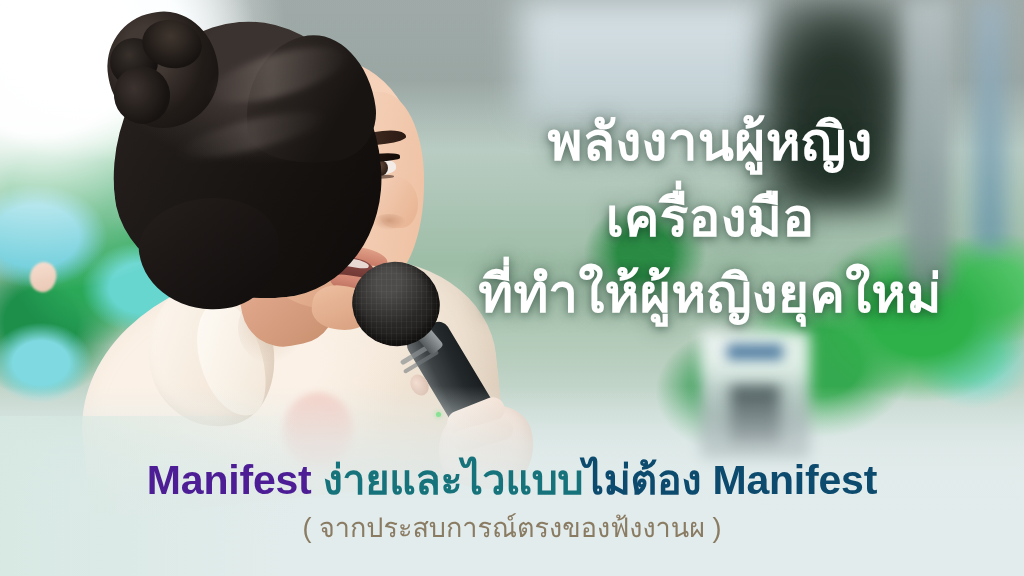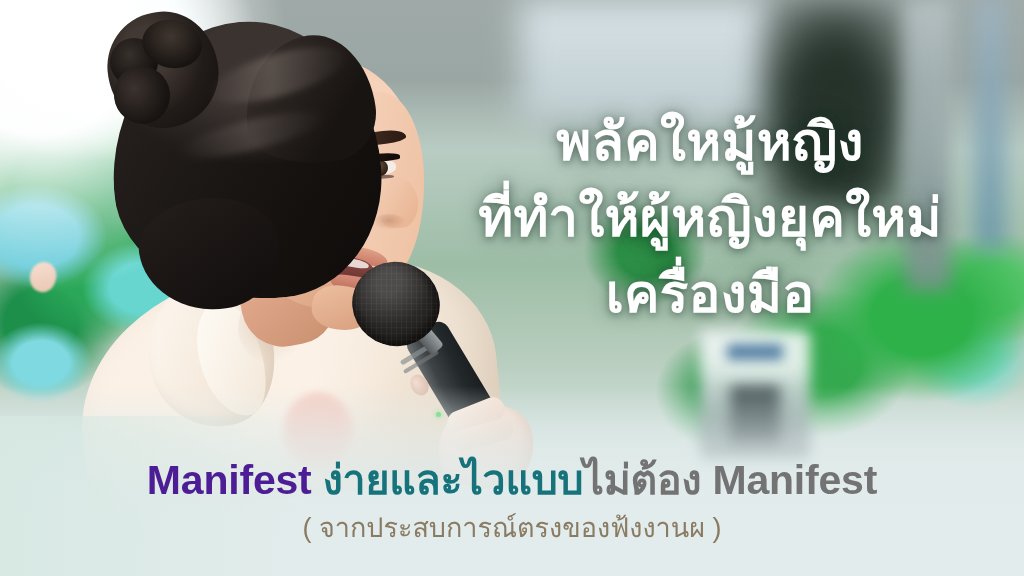--- a/index.html
+++ b/index.html
@@ -396,21 +396,21 @@
   
   .tagline{
     position:absolute; left:0; top:447px; width:1024px;
     text-align:center; z-index:13;
     font-size:41px; font-weight:700; white-space:nowrap;
     letter-spacing:-.2px;
   }
   .tagline .seg{ display:inline; }
   .tag-red-dark{ color:#4c1d95; }
   .tag-teal{ color:#17737b;margin-top:24px; }
-  .tag-red-bright{ color:#737373;text-align:center; }
+  .tag-red-bright{ color:#0c4a6e;text-align:center; }
 
   .subtagline{
     position:absolute; left:0; top:506px; width:1024px;
     text-align:center; z-index:13;
     font-size:27px; font-weight:400; color:#8a7b63; white-space:nowrap;
   }
 </style>
 </head>
 <body>
 
@@ -478,23 +478,23 @@
   <div class="mic-led"></div>
   <div class="teal-chip"></div>
   <div class="hand"></div>
   <div class="finger1"></div>
   <div class="finger2"></div>
 
   <div class="band"></div>
   <div class="band-left-tint"></div>
 
   <div class="headline">
-    <span class="hl">พลัคใหมู้หญิง</span>
+    <span class="hl">พลังงานผู้หญิง</span>
+    <span class="hl">เครื่องมือ</span>
     <span class="hl">ที่ทำให้ผู้หญิงยุคใหม่</span>
-    <span class="hl">เครื่องมือ</span>
   </div>
 
   <div class="tagline">
     <span class="seg tag-red-dark">Manifest </span><span class="seg tag-teal">ง่ายและไวแบบ</span><span class="seg tag-red-bright">ไม่ต้อง Manifest</span>
   </div>
 
   <div class="subtagline">( จากประสบการณ์ตรงของฟ้งงานผ )</div>
 
 </div>
 

